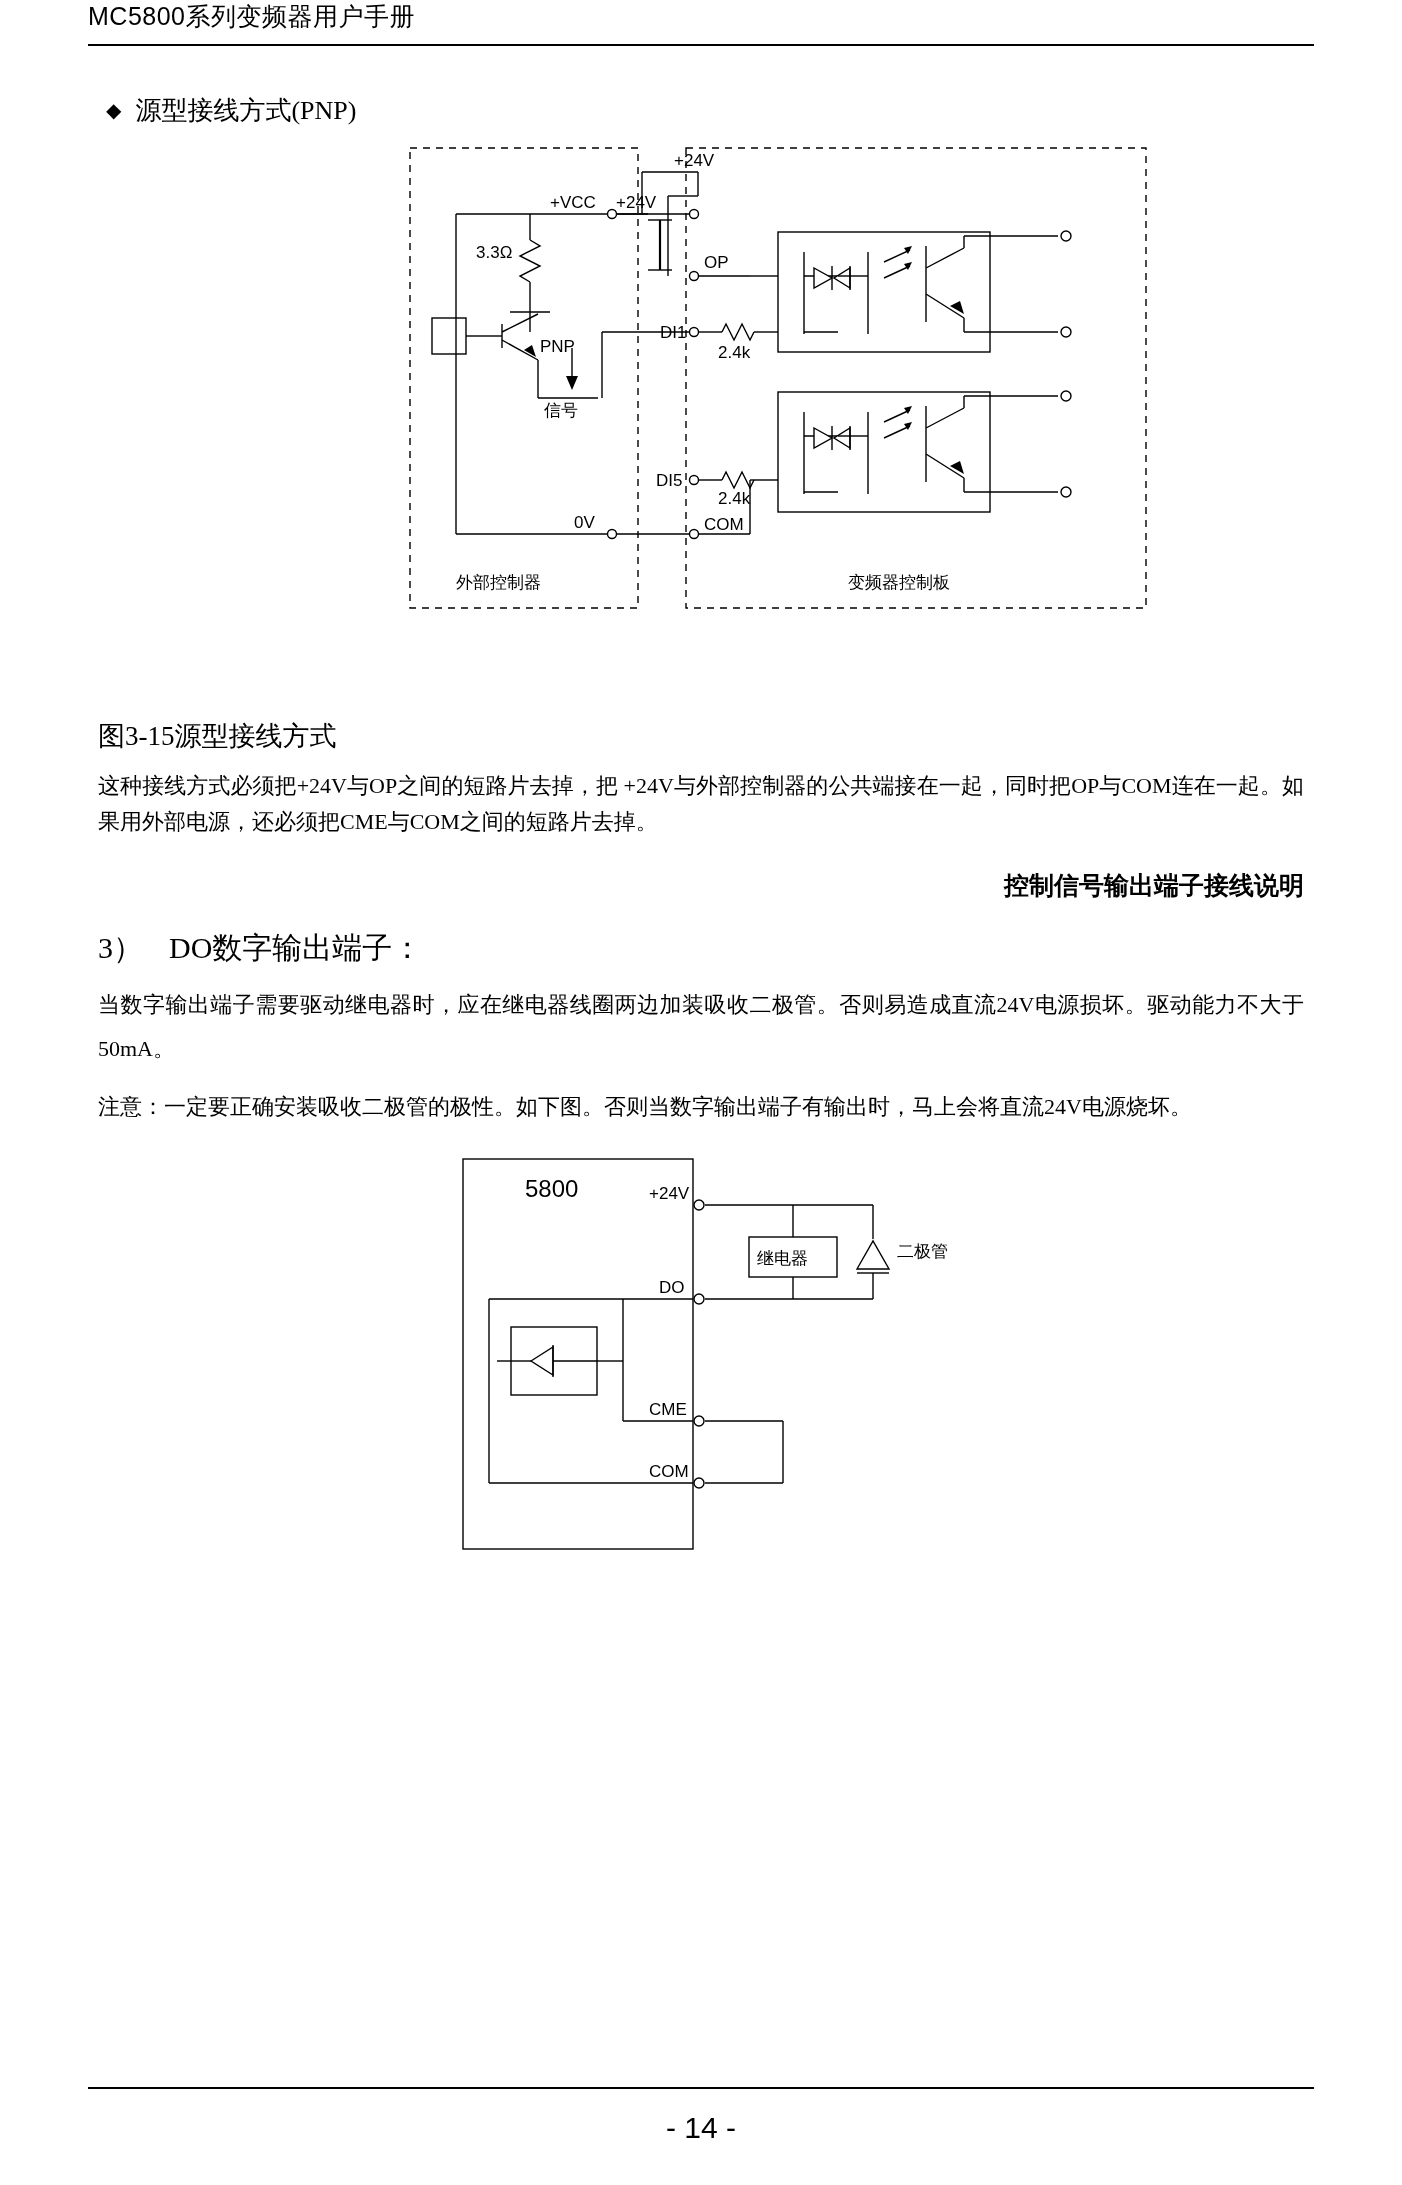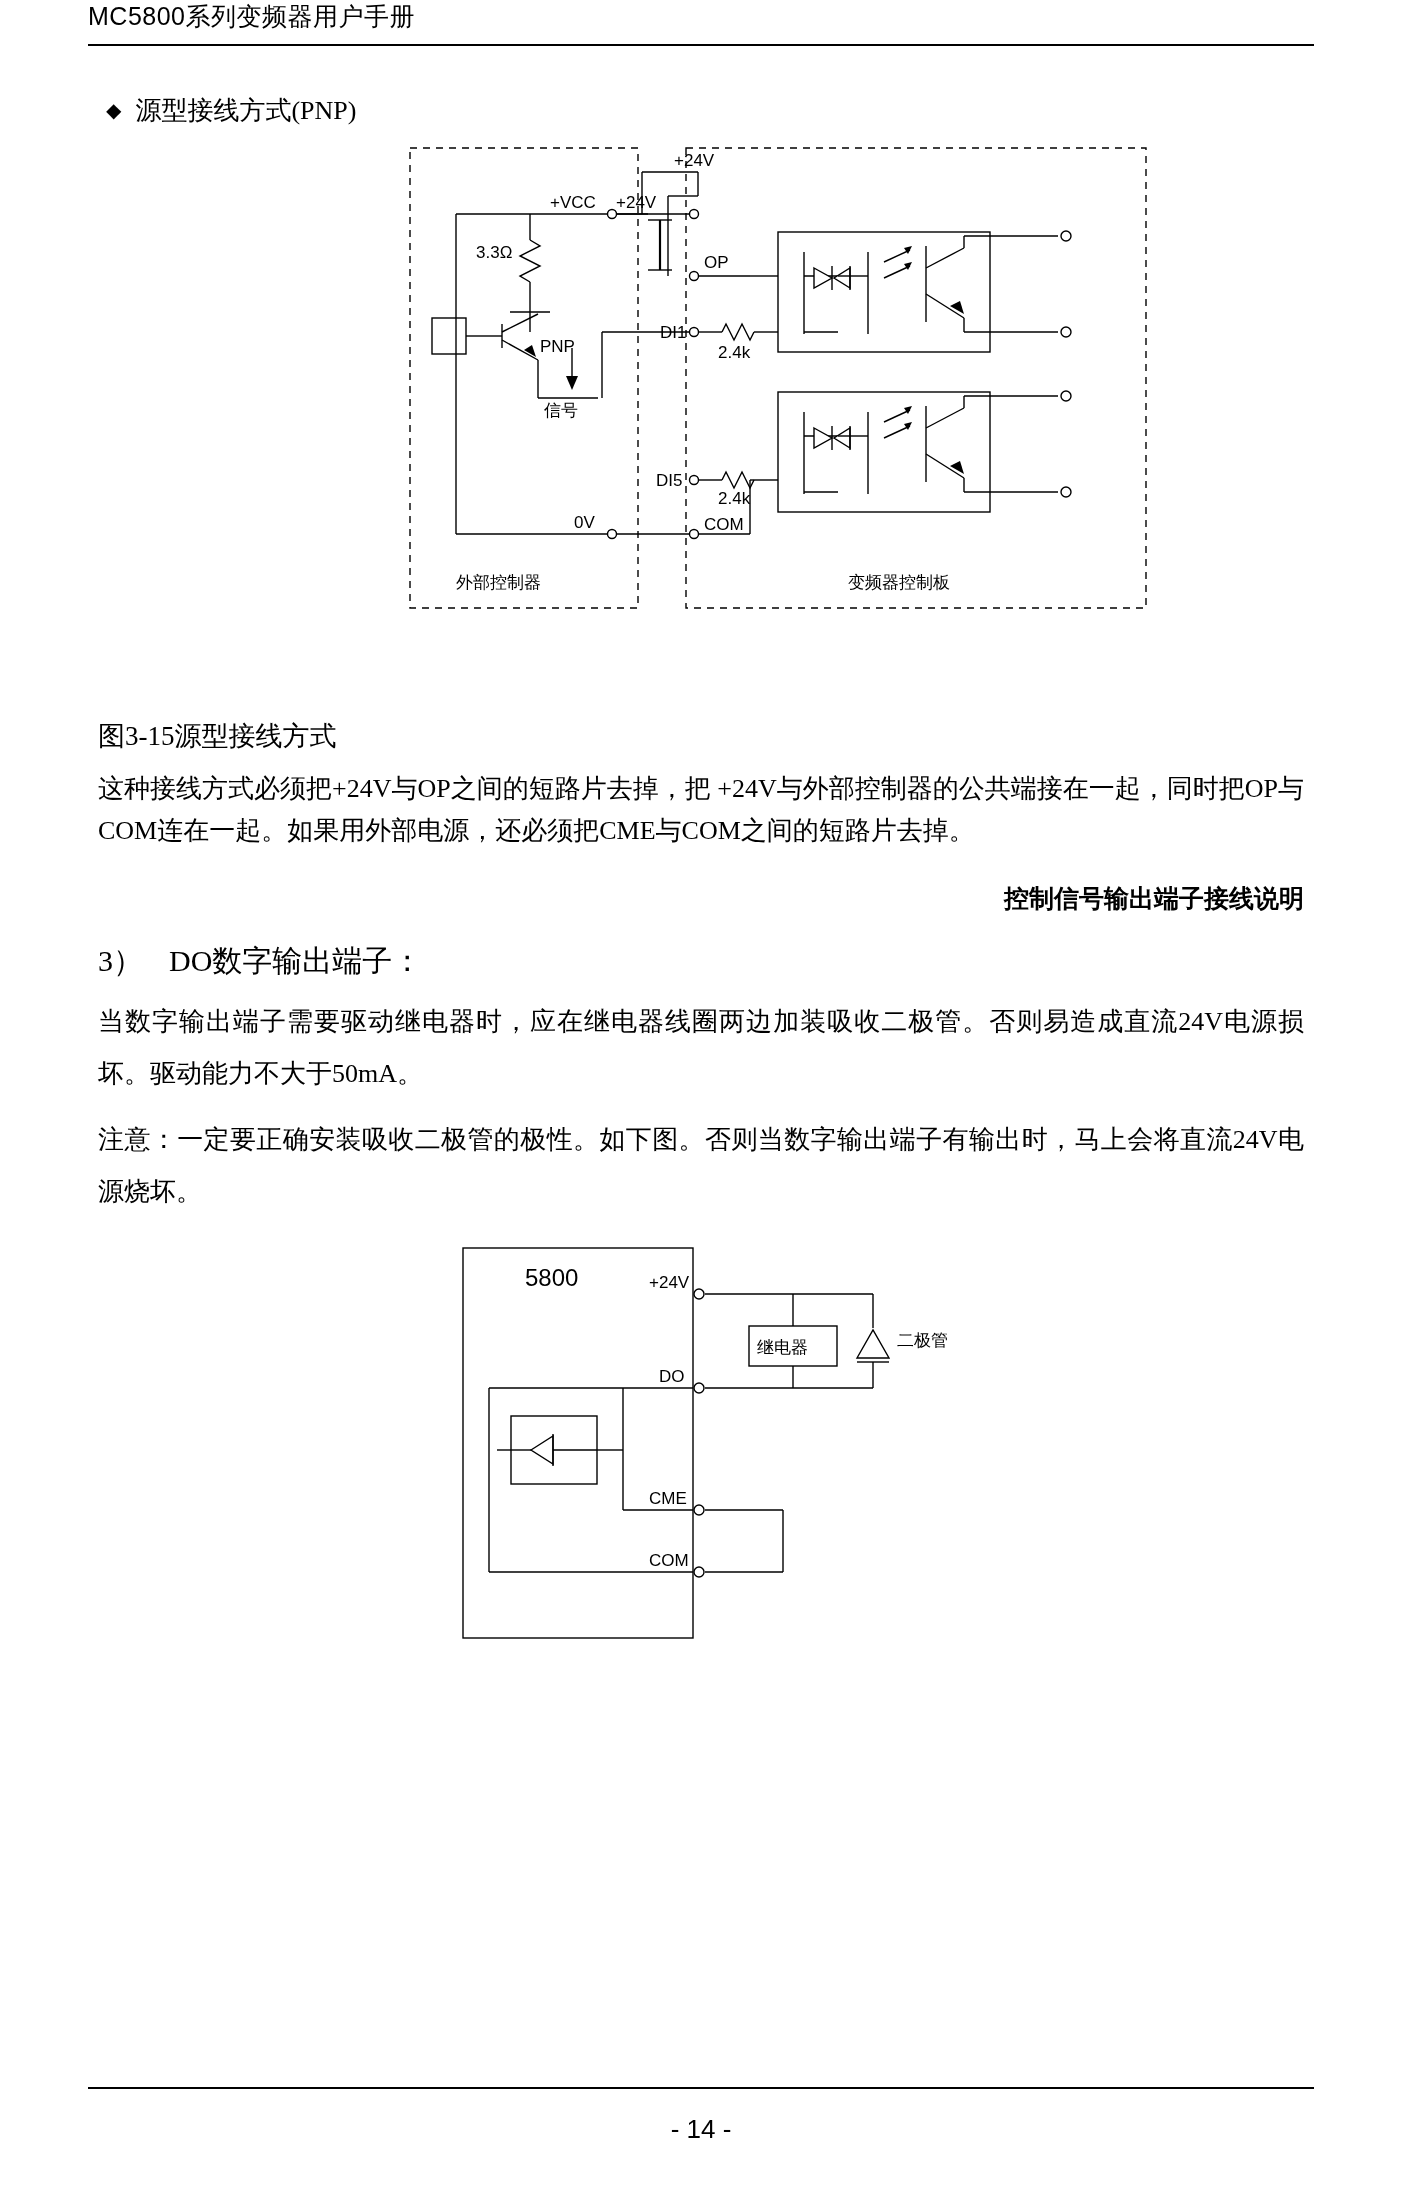--- a/index.html
+++ b/index.html
@@ -58,21 +58,21 @@
     font-size: 20px;
     vertical-align: 2px;
     margin-right: 14px;
   }
   .caption {
     text-align: left;
     font-size: 27px;
     margin: 22px 0 12px 0;
   }
   .para {
-    font-size: 26px;
+    font-size: 22px;
     line-height: 1.62;
     margin: 14px 0 0 0;
     text-align: justify;
   }
   .para.loose {
     line-height: 2.0;
   }
   .bold-head {
     font-family: "Liberation Sans", sans-serif;
     font-weight: bold;
@@ -125,21 +125,21 @@
     right: 88px;
     bottom: 96px;
     border-top: 2.5px solid #000;
   }
   .footer-page {
     position: absolute;
     left: 0;
     right: 0;
     bottom: 40px;
     text-align: center;
-    font-size: 26px;
+    font-size: 30px;
     font-family: "Liberation Sans", sans-serif;
     margin-top: 36px;
   }
 
   .svg-txt { font-family: "Liberation Sans", sans-serif; font-size: 17px; fill:#000; }
   .svg-txt-cn { font-family: "Liberation Serif", serif; font-size: 17px; fill:#000; }
   .svg-txt-big { font-family: "Liberation Sans", sans-serif; font-size: 24px; fill:#000; }
 </style>
 </head>
 <body>

